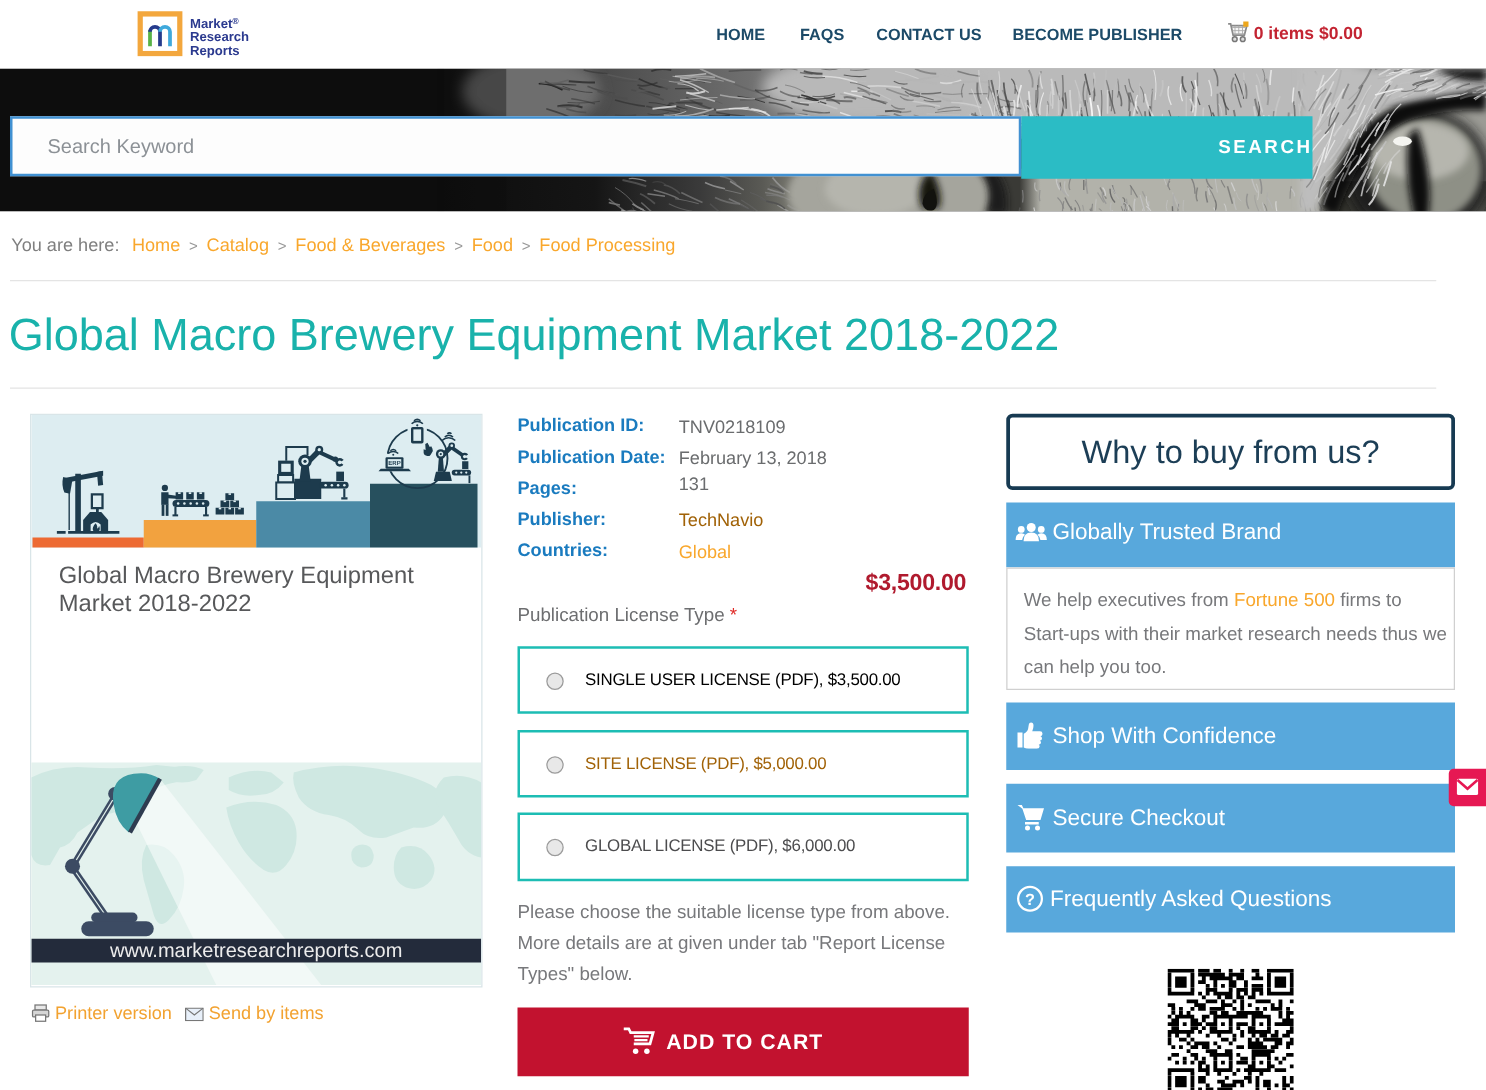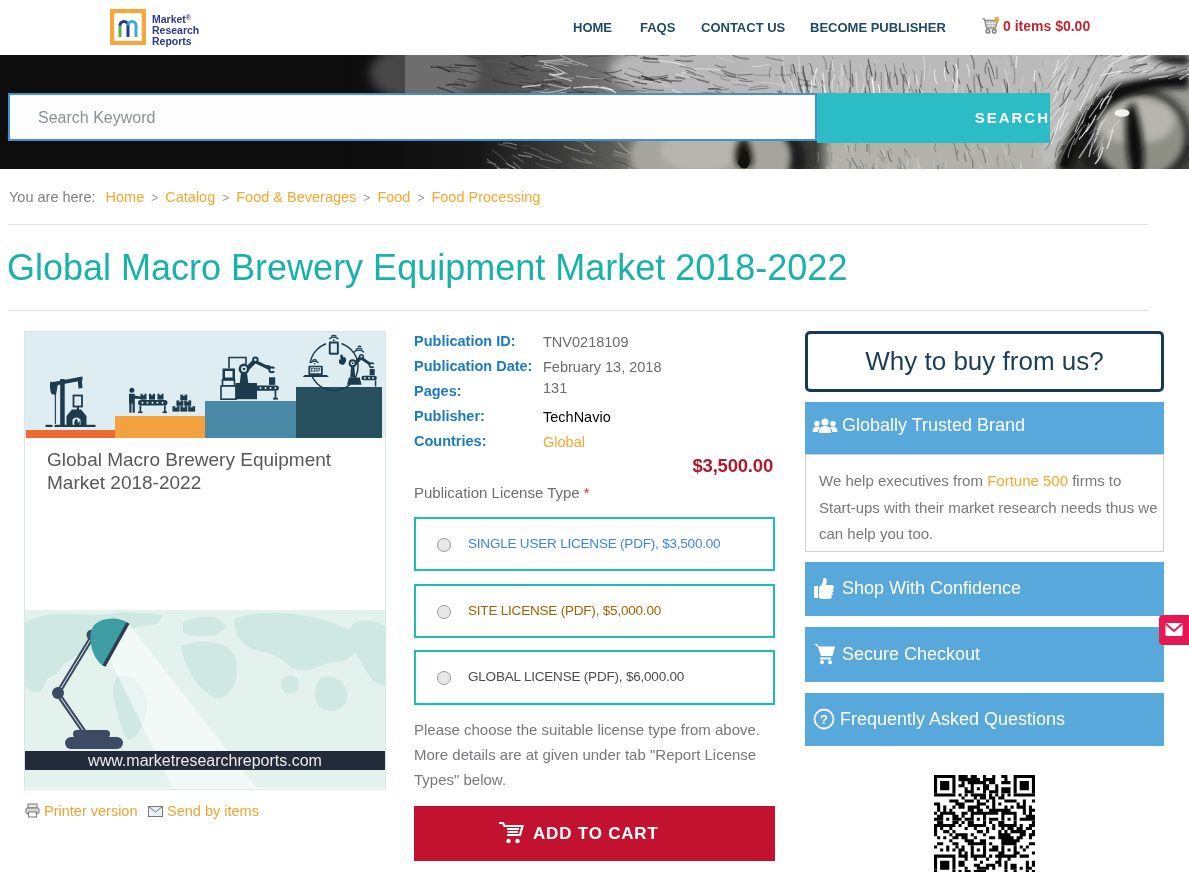--- a/index.html
+++ b/index.html
@@ -981,30 +981,30 @@
 </svg>
 <div class="a" style="left:167px;top:803px;font-size:14.5px;color:#f2a230">Send by items</div>
 
 <div class="a" style="left:414px;top:333px;font-weight:bold;font-size:14.5px;color:#1a7bbf">Publication ID:</div>
 <div class="a" style="left:543px;top:334px;font-size:14.5px;color:#6a6c6e">TNV0218109</div>
 <div class="a" style="left:414px;top:358px;font-weight:bold;font-size:14.5px;color:#1a7bbf">Publication Date:</div>
 <div class="a" style="left:543px;top:359px;font-size:14.5px;color:#6a6c6e">February 13, 2018</div>
 <div class="a" style="left:414px;top:383px;font-weight:bold;font-size:14.5px;color:#1a7bbf">Pages:</div>
 <div class="a" style="left:543px;top:380px;font-size:14.5px;color:#6a6c6e">131</div>
 <div class="a" style="left:414px;top:408px;font-weight:bold;font-size:14.5px;color:#1a7bbf">Publisher:</div>
-<div class="a" style="left:543px;top:409px;font-size:14.5px;color:#000000">TechNavio</div>
+<div class="a" style="left:543px;top:409px;font-size:14.5px;color:#a16207">TechNavio</div>
 <div class="a" style="left:414px;top:433px;font-weight:bold;font-size:14.5px;color:#1a7bbf">Countries:</div>
 <div class="a" style="left:543px;top:434px;font-size:14.5px;color:#f9a72c">Global</div>
 
 <div class="a" style="left:575px;top:455px;width:198px;text-align:right;font-weight:bold;font-size:18.5px;color:#b01a2e;letter-spacing:-0.2px">$3,500.00</div>
 <div class="a" style="left:414px;top:484px;font-size:15px;color:#6d6e70">Publication License Type <span style="color:#e02b27">*</span></div>
 
 <div class="a" style="left:414px;top:517px;width:361px;height:54px;border:2px solid #1dbdb4;box-sizing:border-box;background:#fff"></div>
 <div class="a" style="left:437px;top:538px;width:12px;height:12px;border-radius:50%;background:#e8e8e8;border:1px solid #9b9b9b"></div>
-<div class="a" style="left:468px;top:536px;font-size:13.5px;color:#3b82f6;letter-spacing:-0.2px">SINGLE USER LICENSE (PDF), $3,500.00</div>
+<div class="a" style="left:468px;top:536px;font-size:13.5px;color:#000000;letter-spacing:-0.2px">SINGLE USER LICENSE (PDF), $3,500.00</div>
 
 <div class="a" style="left:414px;top:584px;width:361px;height:54px;border:2px solid #1dbdb4;box-sizing:border-box;background:#fff"></div>
 <div class="a" style="left:437px;top:605px;width:12px;height:12px;border-radius:50%;background:#e8e8e8;border:1px solid #9b9b9b"></div>
 <div class="a" style="left:468px;top:603px;font-size:13.5px;color:#a16207;letter-spacing:-0.2px">SITE LICENSE (PDF), $5,000.00</div>
 
 <div class="a" style="left:414px;top:650px;width:361px;height:55px;border:2px solid #1dbdb4;box-sizing:border-box;background:#fff"></div>
 <div class="a" style="left:437px;top:671px;width:12px;height:12px;border-radius:50%;background:#e8e8e8;border:1px solid #9b9b9b"></div>
 <div class="a" style="left:468px;top:669px;font-size:13.5px;color:#4c4c4e;letter-spacing:-0.2px">GLOBAL LICENSE (PDF), $6,000.00</div>
 
 <div class="a" style="left:414px;top:717px;width:370px;font-size:15px;line-height:25px;color:#77787b">Please choose the suitable license type from above.<br>More details are at given under tab "Report License<br>Types" below.</div>

